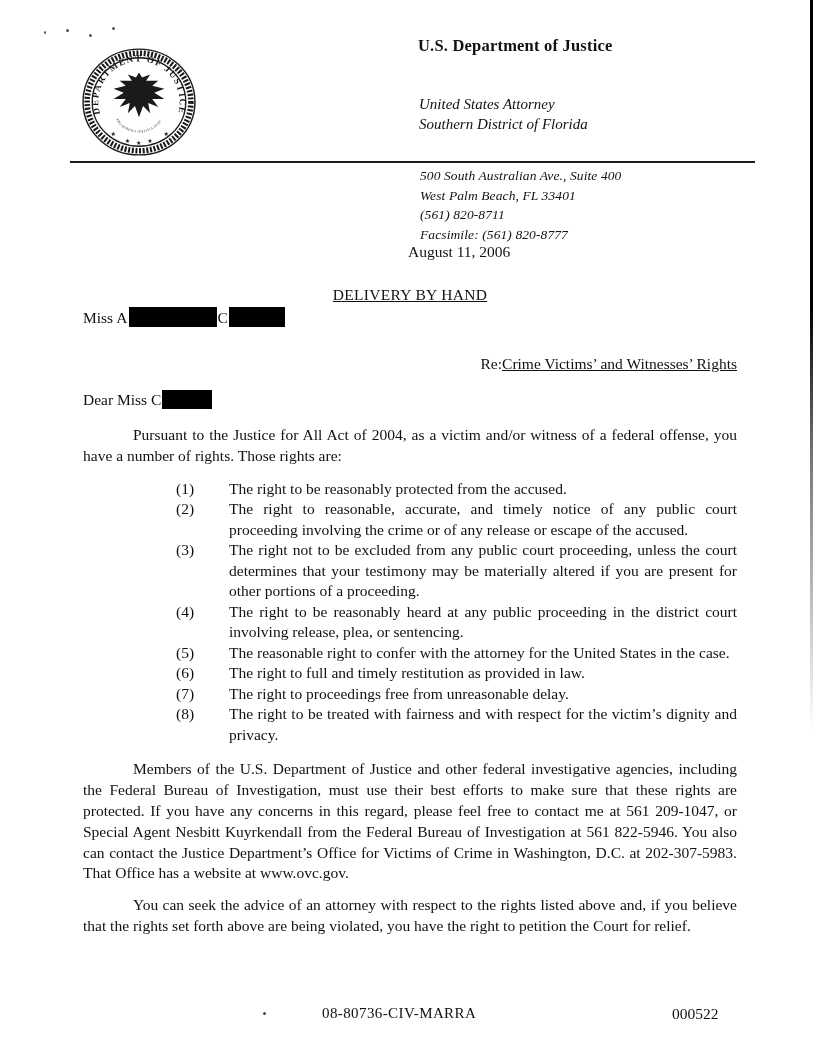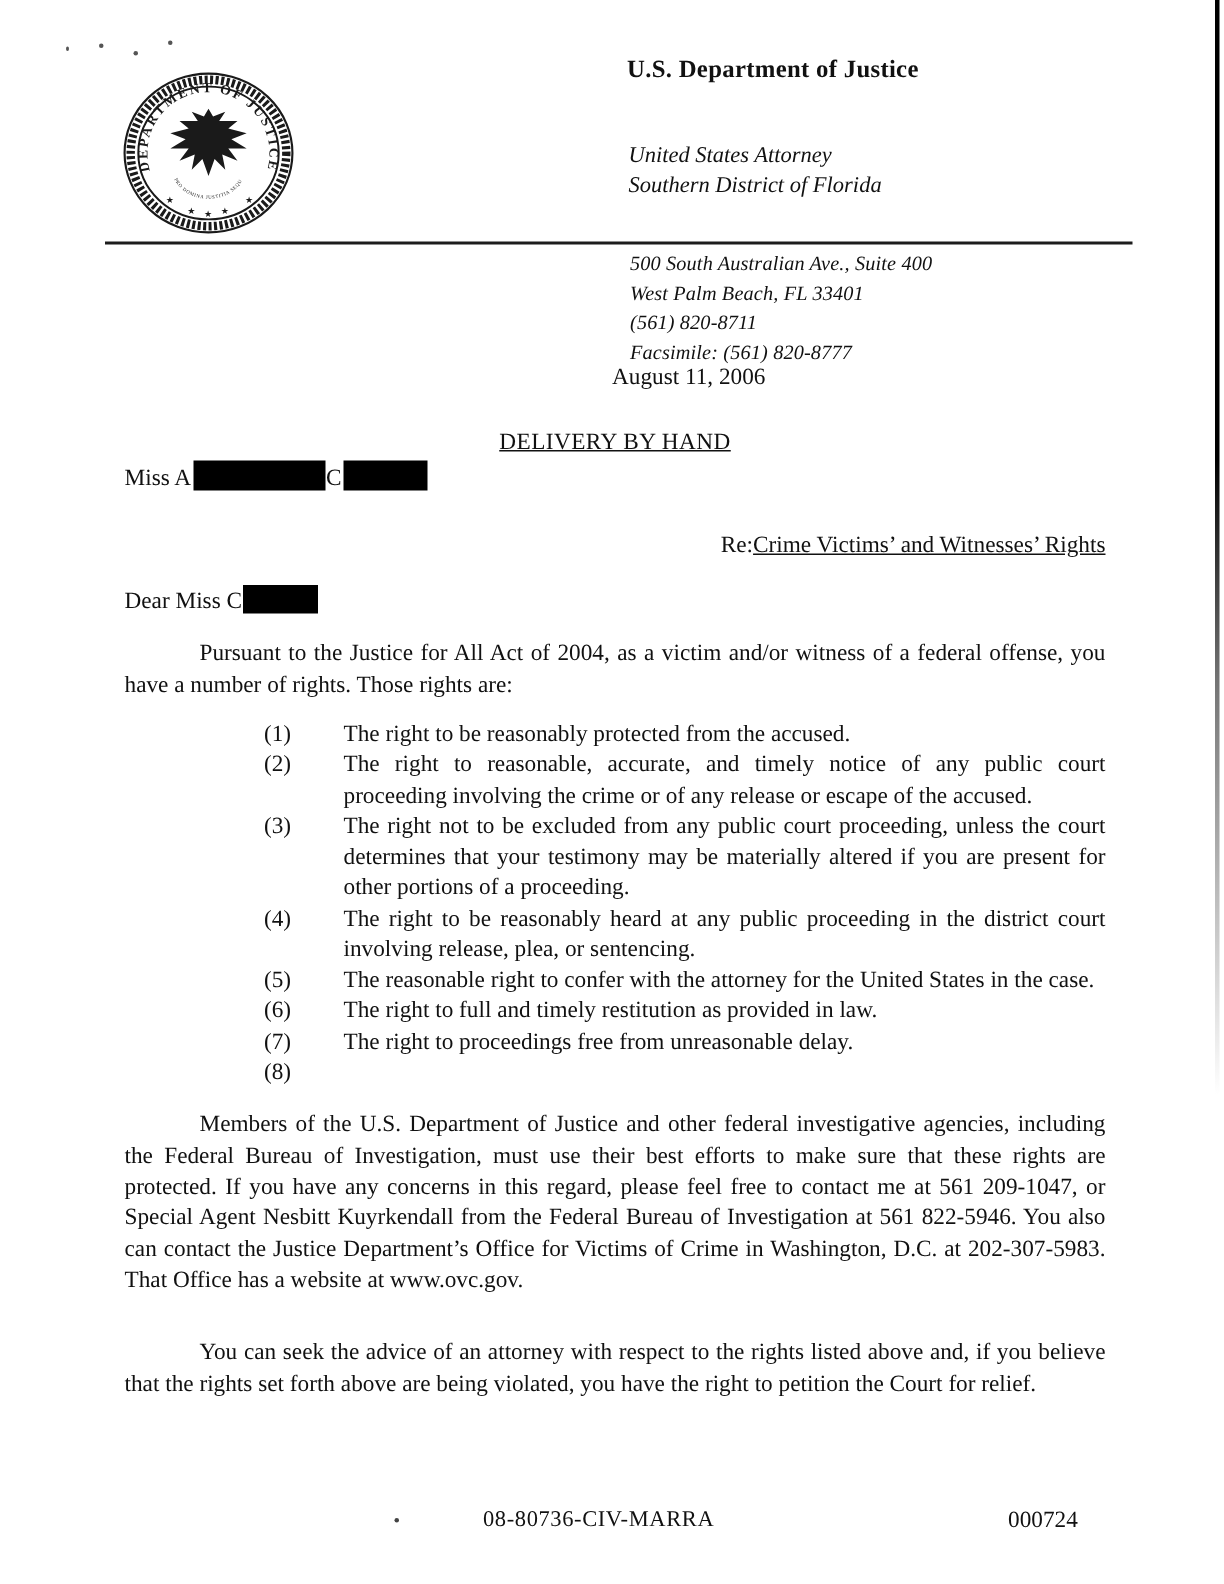--- a/index.html
+++ b/index.html
@@ -49,21 +49,21 @@
   .re-row{margin-top:24px;padding-left:93px;text-align:right;}
   .re-label{display:inline-block;width:52px;}
   .re-subject{text-decoration:underline;}
   .salutation{margin-top:15px;}
   .para{margin-top:15px;text-align:justify;text-indent:50px;}
   .rights-list{margin-top:12px;}
   .right-row{display:flex;padding-left:93px;line-height:20.5px;}
   .right-num{flex:0 0 53px;}
   .right-text{flex:1;text-align:justify;}
   .para.p2{margin-top:14px;}
-  .para.p3{margin-top:27px;}
+  .para.p3{margin-top:11px;}
 
   
   .footer-case{position:absolute;left:322px;top:1005px;font-size:15px;letter-spacing:.4px;}
   .footer-page{position:absolute;left:672px;top:1005px;font-size:15.5px;}
   .footer-speck{position:absolute;left:263px;top:1012px;width:3px;height:3px;background:#444;border-radius:50%;}
 
   .seal text{font-family:"Liberation Serif","DejaVu Serif",serif;}
 </style>
 </head>
 <body>
@@ -153,24 +153,25 @@
       <div class="right-row">
         <span class="right-num">(6)</span>
         <span class="right-text">The right to full and timely restitution as provided in law.</span>
       </div>
       <div class="right-row">
         <span class="right-num">(7)</span>
         <span class="right-text">The right to proceedings free from unreasonable delay.</span>
       </div>
       <div class="right-row">
         <span class="right-num">(8)</span>
+        <span class="right-text">The right to be treated with fairness and with respect for the victim’s dignity and privacy.</span>
       </div>
     </div>
 
     <div class="para p2">Members of the U.S. Department of Justice and other federal investigative agencies, including the Federal Bureau of Investigation, must use their best efforts to make sure that these rights are protected.  If you have any concerns in this regard, please feel free to contact me at 561 209-1047, or Special Agent Nesbitt Kuyrkendall from the Federal Bureau of Investigation at 561 822-5946.  You also can contact the Justice Department’s Office for Victims of Crime in Washington, D.C. at 202-307-5983.  That Office has a website at www.ovc.gov.</div>
     <div class="para p3">You can seek the advice of an attorney with respect to the rights listed above and, if you believe that the rights set forth above are being violated, you have the right to petition the Court for relief.</div>
   </div>
 
   <div class="footer-speck"></div>
   <div class="footer-case">08-80736-CIV-MARRA</div>
-  <div class="footer-page">000724</div>
+  <div class="footer-page">000522</div>
 
 </div>
 
 </body></html>

